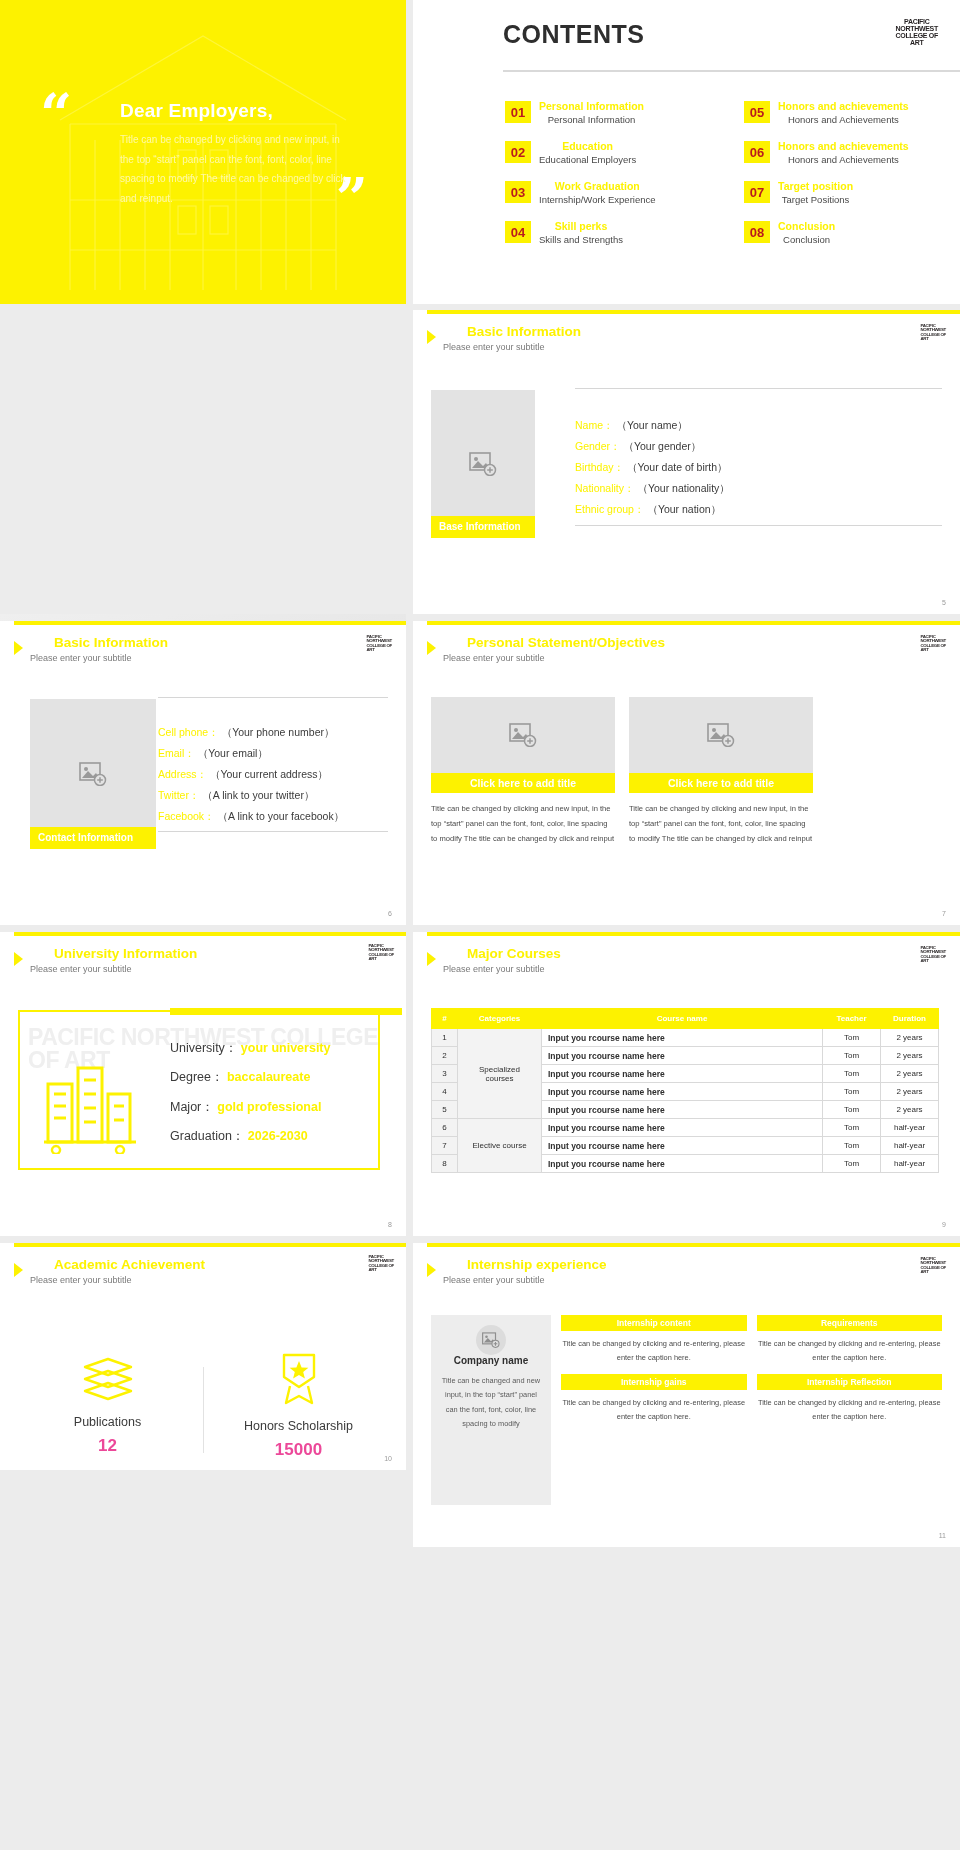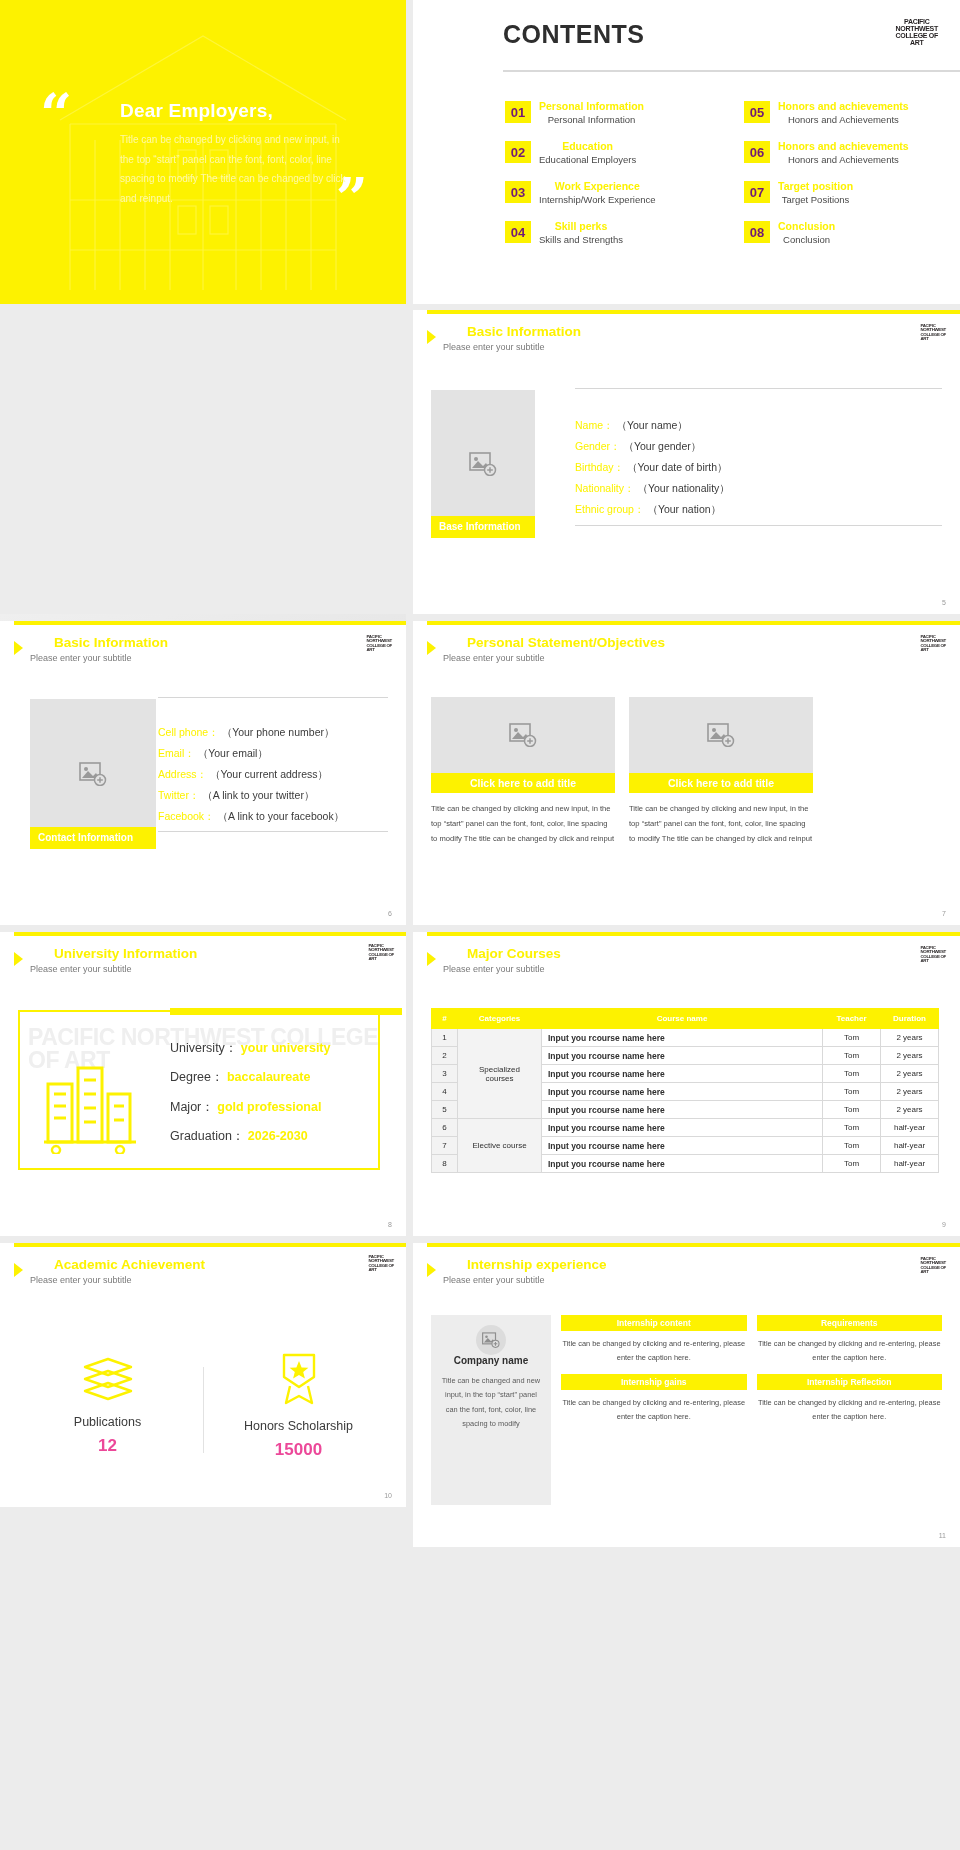--- a/index.html
+++ b/index.html
@@ -22,21 +22,21 @@
   }
   
   .s1 { left: 0;   top: 0;    width: 406px; height: 304px; }
   .s2 { left: 413px; top: 0;  width: 547px; height: 304px; text-align: center; }
   .s3 { left: 0;   top: 310px; width: 406px; height: 304px; }
   .s4 { left: 413px; top: 310px; width: 547px; height: 304px; }
   .s5 { left: 0;   top: 621px; width: 406px; height: 304px; }
   .s6 { left: 413px; top: 621px; width: 547px; height: 304px; }
   .s7 { left: 0;   top: 932px; width: 406px; height: 304px; }
   .s8 { left: 413px; top: 932px; width: 547px; height: 304px; }
-  .s9 { left: 0;   top: 1243px; width: 406px; height: 264px; }
+  .s9 { left: 0;   top: 1243px; width: 406px; height: 227px; }
   .s10 { left: 413px; top: 1243px; width: 547px; height: 304px; }
 
   
   .logo {
     position: absolute;
     font-family: "Liberation Sans", sans-serif;
     font-weight: bold;
     color: #231f20;
     line-height: 1.02;
     letter-spacing: -0.3px;
@@ -87,21 +87,21 @@
   .toc {
     position: absolute; left: 92px; top: 100px;
     width: 460px;
     display: grid; grid-template-columns: 1fr 1fr;
     column-gap: 18px; row-gap: 14px;
   }
   .toc-item { display: flex; gap: 8px; align-items: flex-start; }
   .toc-num {
     flex: 0 0 auto;
     width: 26px; height: 22px;
-    background: #fdf200; color: #701a75;
+    background: #fdf200; color: #b91c1c;
     font-size: 13px; font-weight: bold;
     display: flex; align-items: center; justify-content: center;
     margin-top: 1px;
   }
   .toc-txt { line-height: 1.25; }
   .toc-h { font-size: 10.5px; font-weight: bold; color: #fdf200; display: block; }
   .toc-s { font-size: 9.5px; color: #4a4a4a; display: block; margin-top: 1px; }
 
   
   .divider-slide { background: #ededed; position: relative; }
@@ -316,21 +316,21 @@
       <div class="toc-item">
         <div class="toc-num">06</div>
         <div class="toc-txt">
           <span class="toc-h">Honors and achievements</span>
           <span class="toc-s">Honors and Achievements</span>
         </div>
       </div>
       <div class="toc-item">
         <div class="toc-num">03</div>
         <div class="toc-txt">
-          <span class="toc-h">Work Experience</span>
+          <span class="toc-h">Work Graduation</span>
           <span class="toc-s">Internship/Work Experience</span>
         </div>
       </div>
       <div class="toc-item">
         <div class="toc-num">07</div>
         <div class="toc-txt">
           <span class="toc-h">Target position</span>
           <span class="toc-s">Target Positions</span>
         </div>
       </div>

